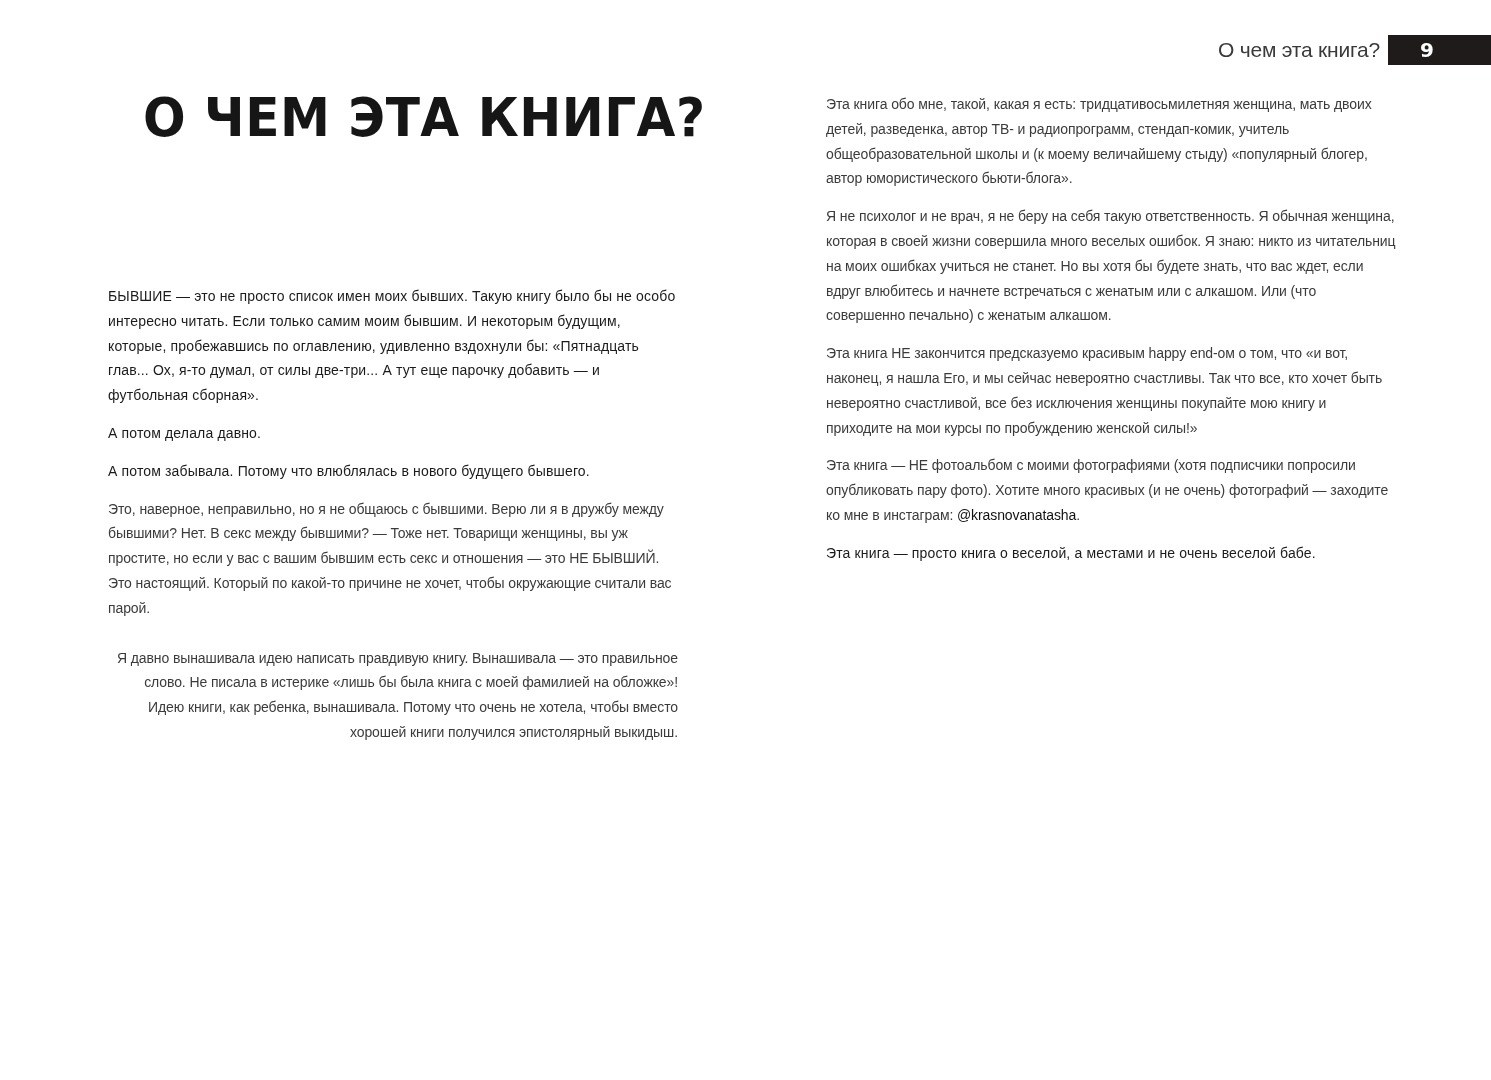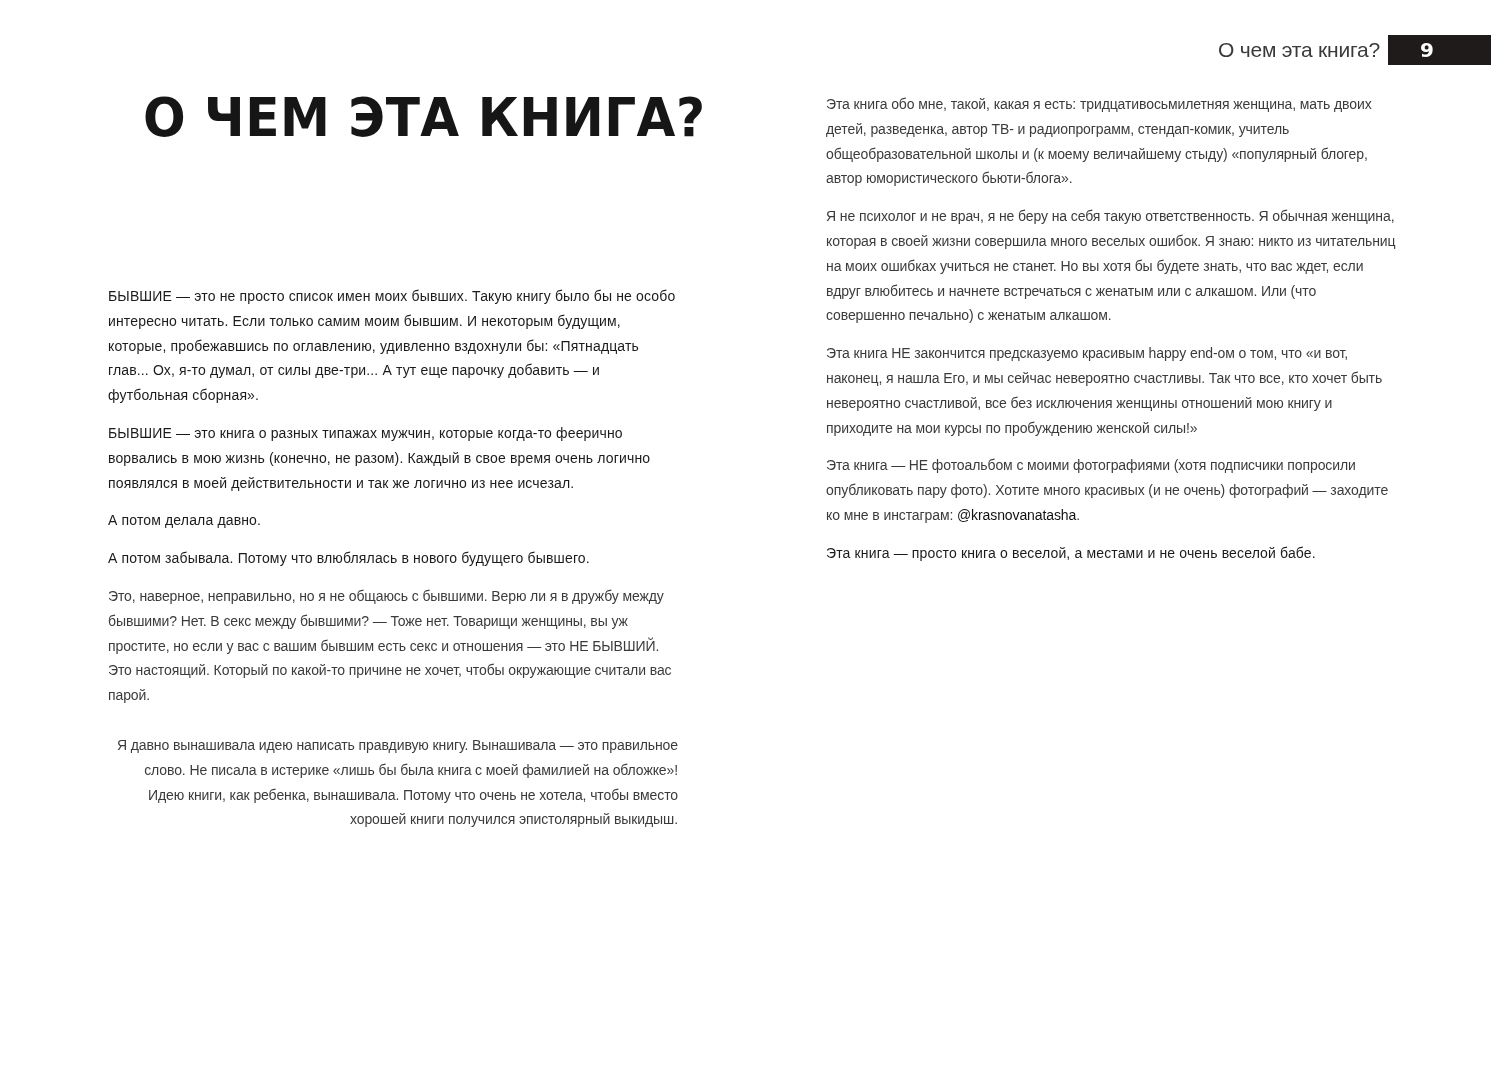--- a/index.html
+++ b/index.html
@@ -38,26 +38,25 @@
 
 <div class="running-head">
   <span class="running-title">О чем эта книга?</span>
   <span class="page-num-box">9</span>
 </div>
 
 <h1 class="chapter-title">О ЧЕМ ЭТА КНИГА?</h1>
 
 <div class="col col-left">
   <p class="dark">БЫВШИЕ — это не просто список имен моих бывших. Такую книгу было бы не особо интересно читать. Если только самим моим бывшим. И некоторым будущим, которые, пробежавшись по оглавлению, удивленно вздохнули бы: «Пятнадцать глав... Ох, я-то думал, от силы две-три... А тут еще парочку добавить — и футбольная сборная».</p>
-  <p class="dark">БЫВШИЕ — это книга о разных типажах мужчин, которые когда-то феерично ворвались в мою жизнь (конечно, не разом). Каждый в свое время очень логично появлялся в моей действительности и так же логично из нее исчезал.</p>
   <p class="dark">А потом делала давно.</p>
   <p class="dark">А потом забывала. Потому что влюблялась в нового будущего бывшего.</p>
   <p class="light">Это, наверное, неправильно, но я не общаюсь с бывшими. Верю ли я в дружбу между бывшими? Нет. В секс между бывшими? — Тоже нет. Товарищи женщины, вы уж простите, но если у вас с вашим бывшим есть секс и отношения — это НЕ БЫВШИЙ. Это настоящий. Который по какой-то причине не хочет, чтобы окружающие считали вас парой.</p>
   <p class="light gap-top">Я давно вынашивала идею написать правдивую книгу. Вынашивала — это правильное слово. Не писала в истерике «лишь бы была книга с моей фамилией на обложке»! Идею книги, как ребенка, вынашивала. Потому что очень не хотела, чтобы вместо хорошей книги получился эпистолярный выкидыш.</p>
 </div>
 
 <div class="col col-right">
   <p class="light">Эта книга обо мне, такой, какая я есть: тридцативосьмилетняя женщина, мать двоих детей, разведенка, автор ТВ- и радиопрограмм, стендап-комик, учитель общеобразовательной школы и (к моему величайшему стыду) «популярный блогер, автор юмористического бьюти-блога».</p>
   <p class="light">Я не психолог и не врач, я не беру на себя такую ответственность. Я обычная женщина, которая в своей жизни совершила много веселых ошибок. Я знаю: никто из читательниц на моих ошибках учиться не станет. Но вы хотя бы будете знать, что вас ждет, если вдруг влюбитесь и начнете встречаться с женатым или с алкашом. Или (что совершенно печально) с женатым алкашом.</p>
-  <p class="light">Эта книга НЕ закончится предсказуемо красивым happy end-ом о том, что «и вот, наконец, я нашла Его, и мы сейчас невероятно счастливы. Так что все, кто хочет быть невероятно счастливой, все без исключения женщины отношений мою книгу и приходите на мои курсы по пробуждению женской силы!»</p>
+  <p class="light">Эта книга НЕ закончится предсказуемо красивым happy end-ом о том, что «и вот, наконец, я нашла Его, и мы сейчас невероятно счастливы. Так что все, кто хочет быть невероятно счастливой, все без исключения женщины покупайте мою книгу и приходите на мои курсы по пробуждению женской силы!»</p>
   <p class="light"><span>Эта книга — НЕ фотоальбом с моими фотографиями (хотя подписчики попросили опубликовать пару фото). Хотите много красивых (и не очень) фотографий — заходите ко мне в инстаграм: </span><span class="handle">@krasnovanatasha</span><span>.</span></p>
   <p class="dark">Эта книга — просто книга о веселой, а местами и не очень веселой бабе.</p>
 </div>
 
 </body></html>

